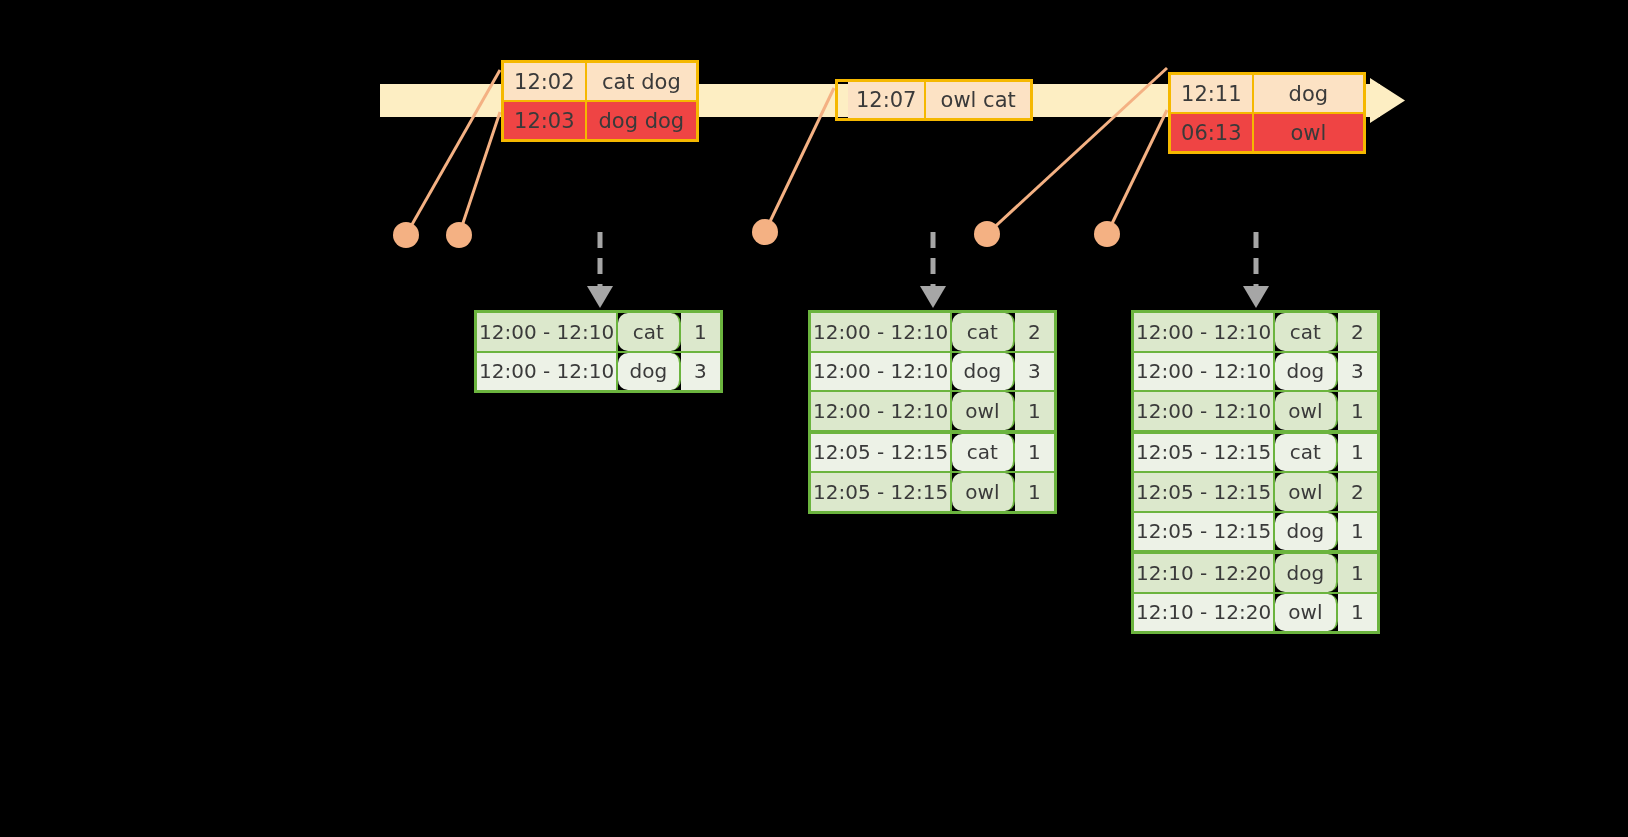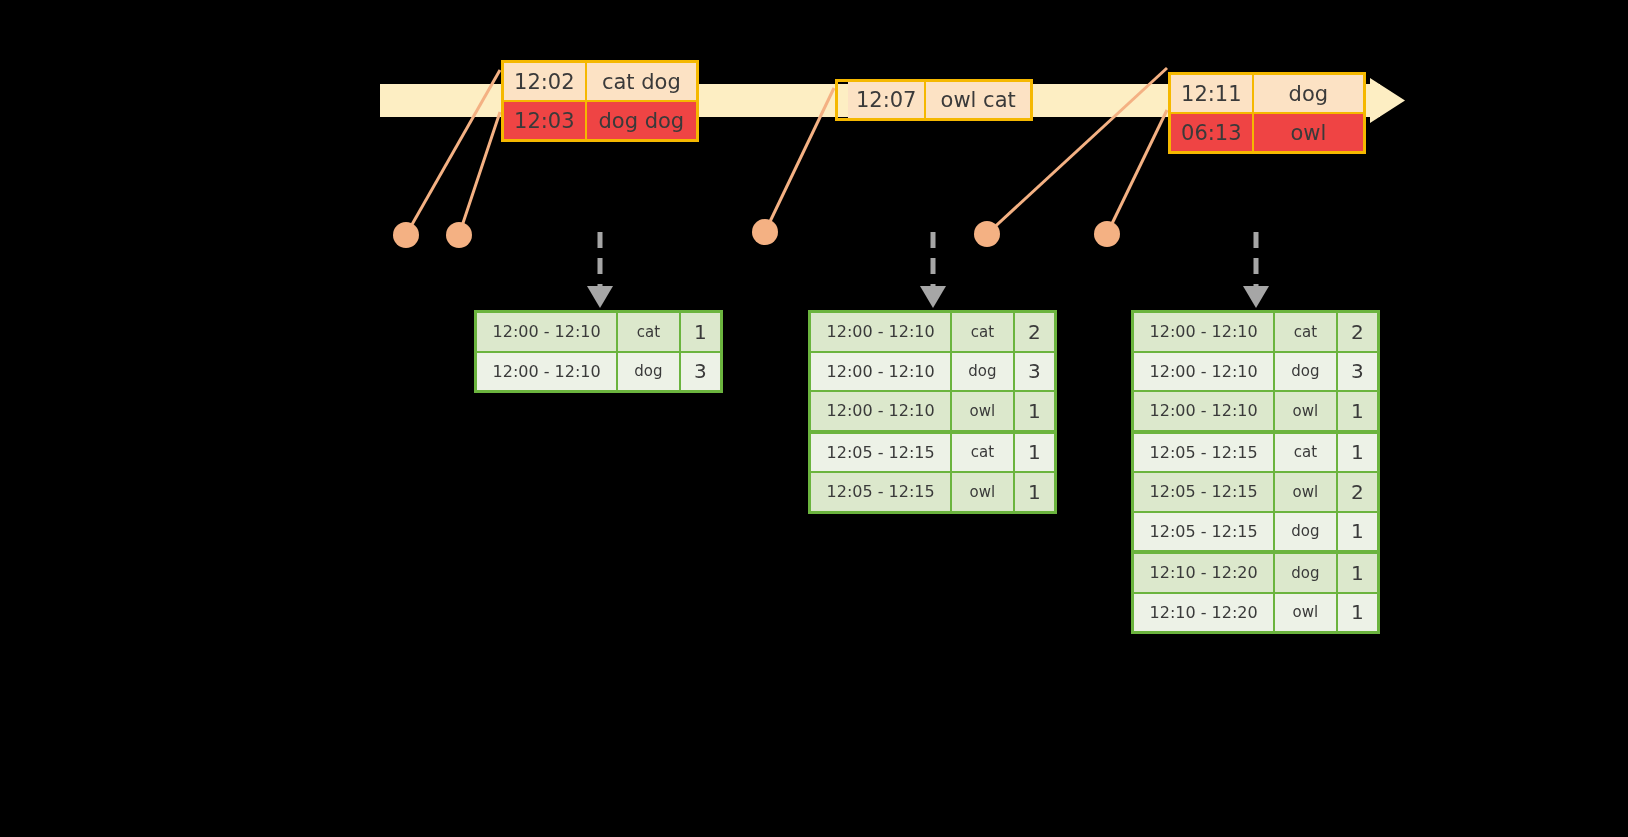--- a/index.html
+++ b/index.html
@@ -72,33 +72,34 @@
     flex-direction: row;
     height: 37.5px;
   }
   .rt-row + .rt-row { border-top: 2px solid #6BB43E; }
   .rt-row.group-start { border-top: 4px solid #6BB43E; }
   .rt-range {
     box-sizing: border-box;
     display: flex;
     align-items: center;
     justify-content: center;
-    font-size: 16px;
+    font-size: 20px;
     color: #3a3a3a;
     border-right: 2px solid #6BB43E;
   }
   .rt-word {
     width: 63px;
     box-sizing: border-box;
     display: flex;
     align-items: center;
     justify-content: center;
-    font-size: 15px;
+    font-size: 20px;
     color: #3a3a3a;
     border-right: 2px solid #6BB43E;
+    border-radius: 10px;
   }
   .rt-count {
     width: 40px;
     box-sizing: border-box;
     display: flex;
     align-items: center;
     justify-content: center;
     font-size: 20px;
     color: #3a3a3a;
   }

